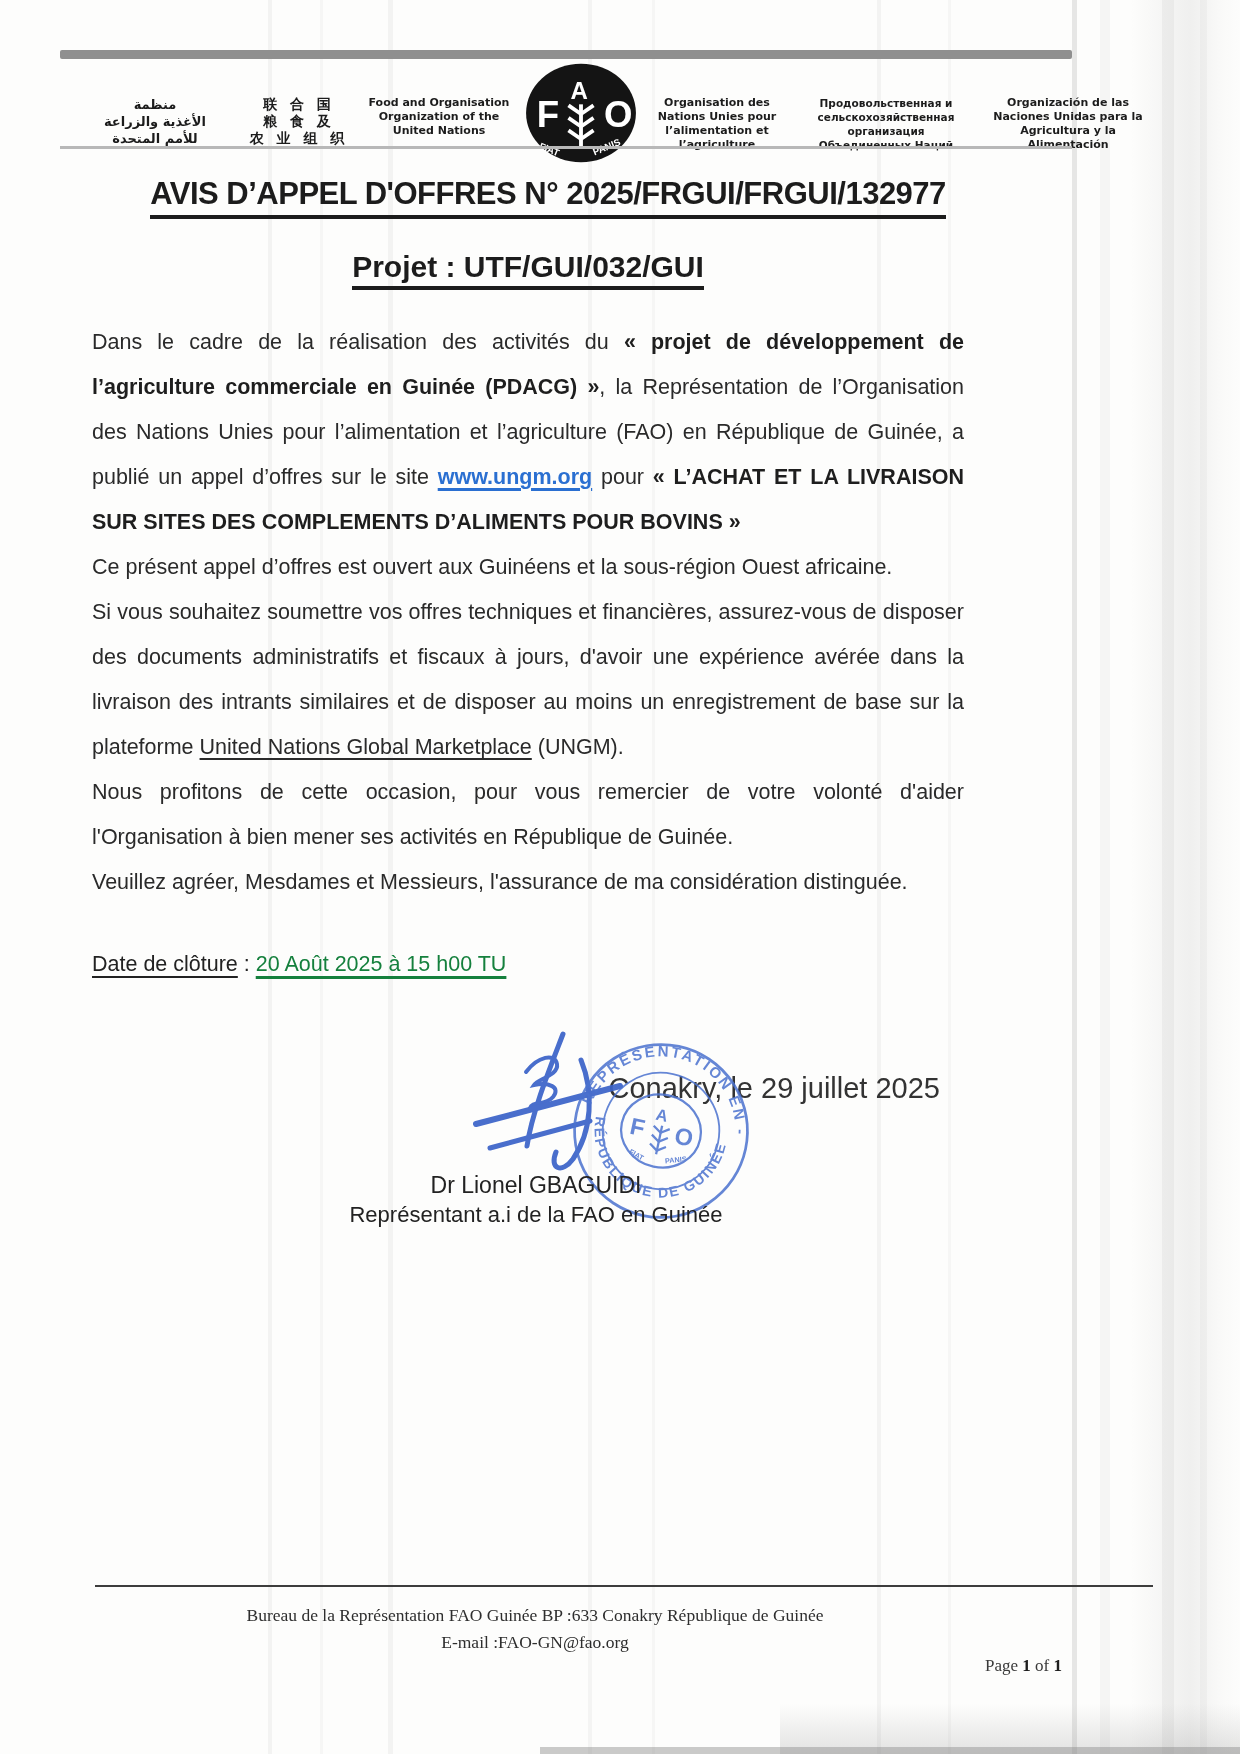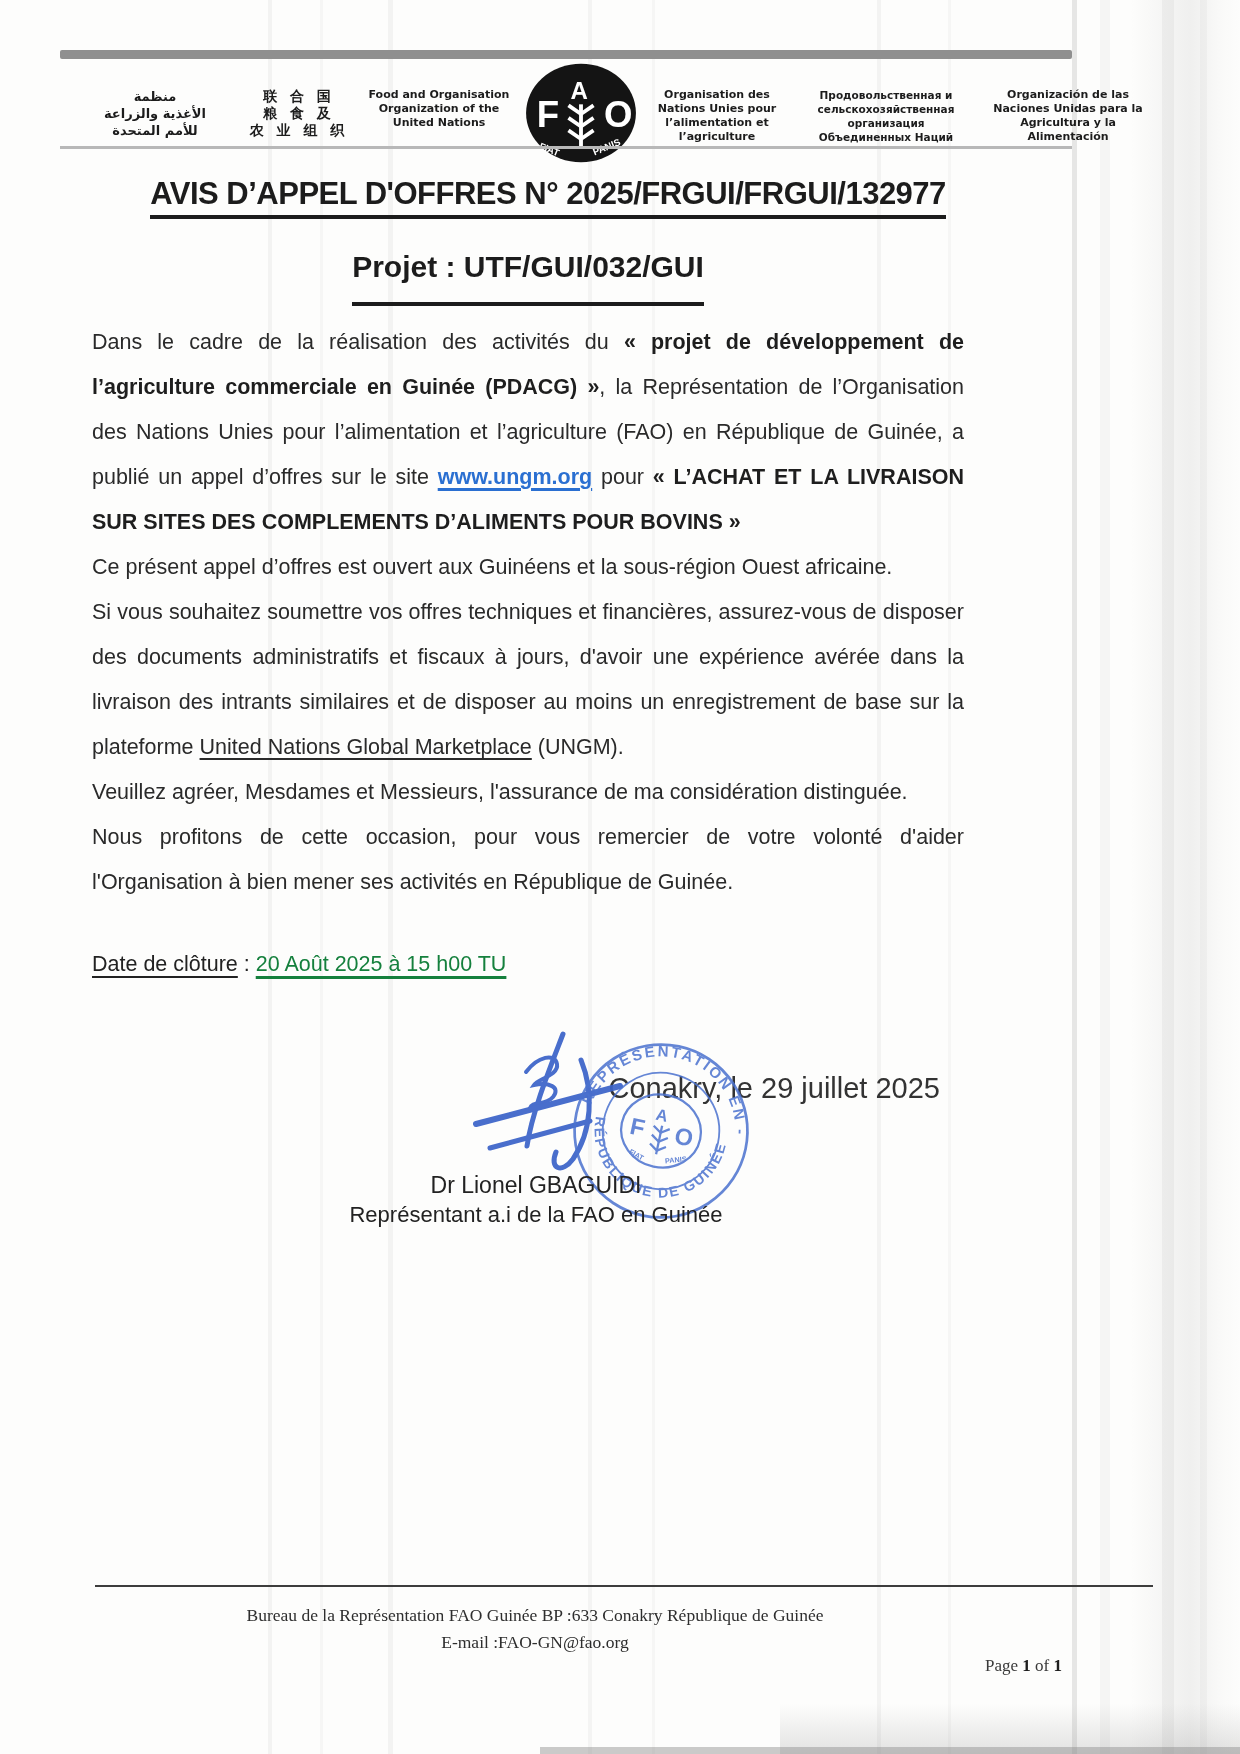--- a/index.html
+++ b/index.html
@@ -14,37 +14,37 @@
   .edge-shade{position:absolute;top:0;bottom:0;right:0;width:110px;
     background:linear-gradient(90deg,rgba(0,0,0,0) 0%,rgba(120,120,120,0.10) 55%,rgba(120,120,120,0.03) 80%,rgba(0,0,0,0) 100%);pointer-events:none;}
   .corner-smudge{position:absolute;right:0;bottom:0;width:460px;height:50px;
     background:linear-gradient(180deg,rgba(0,0,0,0) 0%,rgba(130,130,130,0.22) 100%);pointer-events:none;}
   .bottom-bar{position:absolute;left:540px;right:0;bottom:0;height:7px;background:rgba(140,140,140,0.45);}
 
   
   .top-band{position:absolute;left:60px;top:50px;width:1012px;height:9px;background:#8f8f8f;border-radius:2px;}
   .under-line{position:absolute;left:60px;top:146px;width:1012px;height:3px;background:#b8b8b8;}
   .header-row{position:absolute;left:70px;top:60px;width:908px;display:flex;justify-content:space-between;align-items:flex-start;}
-  .org-col{padding-top:28px;text-align:center;font-weight:bold;font-size:11px;line-height:14px;color:#1c1c1c;
+  .org-col{padding-top:36px;text-align:center;font-weight:bold;font-size:11px;line-height:14px;color:#1c1c1c;
     font-family:"DejaVu Sans","Liberation Sans",sans-serif;}
   .org-arabic{width:170px;font-size:13px;line-height:17px;}
   .org-chinese{width:118px;font-size:14px;line-height:17px;letter-spacing:4px;}
   .org-english{width:162px;}
   .org-french{width:150px;}
   .org-russian{width:188px;font-size:10.5px;}
   .org-spanish{width:176px;}
   .logo-wrap{width:122px;height:106px;}
 
   
   .title-block{position:absolute;left:92px;top:176px;width:872px;text-align:center;}
   .doc-title{display:inline-block;font-size:31px;font-weight:bold;letter-spacing:-0.5px;color:#1c1c1c;
     border-bottom:4px solid #1c1c1c;padding-bottom:3px;margin-left:40px;}
   .subtitle-block{position:absolute;left:92px;top:250px;width:872px;text-align:center;}
   .doc-subtitle{display:inline-block;font-size:30px;font-weight:bold;color:#1c1c1c;
-    border-bottom:4px solid #1c1c1c;padding-bottom:18px;}
+    border-bottom:4px solid #1c1c1c;padding-bottom:2px;}
 
   
   .body-text{position:absolute;left:92px;top:320px;width:872px;font-size:21.5px;line-height:45px;text-align:justify;color:#2a2a2a;}
   .para{margin:0;}
   .seg.b{font-weight:bold;color:#1e1e1e;}
   .seg.u{text-decoration:underline;text-decoration-thickness:1.5px;text-underline-offset:4px;}
   a.seg.link{color:var(--link-blue,#2a6fd1);font-weight:bold;text-decoration:underline;text-decoration-thickness:2.5px;text-underline-offset:4px;cursor:pointer;}
 
   .closing-line{position:absolute;left:92px;top:952px;font-size:21.5px;color:#222;}
   .closing-label{text-decoration:underline;text-decoration-thickness:1.5px;text-underline-offset:5px;}
@@ -145,22 +145,22 @@
     <span class="doc-title">AVIS D’APPEL D'OFFRES N° 2025/FRGUI/FRGUI/132977</span>
   </div>
   <div class="subtitle-block">
     <span class="doc-subtitle">Projet : UTF/GUI/032/GUI</span>
   </div>
 
   <div class="body-text">
       <p class="para"><span class="seg"> Dans le cadre de la réalisation des activités du </span><span class="seg b">« projet de développement de l’agriculture commerciale en Guinée (PDACG) »</span><span class="seg">, la Représentation de l’Organisation des Nations Unies pour l’alimentation et l’agriculture (FAO) en République de Guinée, a publié un appel d’offres sur le site </span><a class="seg link">www.ungm.org</a><span class="seg"> pour </span><span class="seg b">« L’ACHAT ET LA LIVRAISON SUR SITES DES COMPLEMENTS D’ALIMENTS POUR BOVINS »</span></p>
       <p class="para"><span class="seg">Ce présent appel d’offres est ouvert aux Guinéens et la sous-région Ouest africaine.</span></p>
       <p class="para"><span class="seg">Si vous souhaitez soumettre vos offres techniques et financières, assurez-vous de disposer des documents administratifs et fiscaux à jours, d'avoir une expérience avérée dans la livraison des intrants similaires et de disposer au moins un enregistrement de base sur la plateforme </span><span class="seg u">United Nations Global Marketplace</span><span class="seg"> (UNGM).</span></p>
+      <p class="para"><span class="seg"> Nous profitons de cette occasion, pour vous remercier de votre volonté d'aider l'Organisation à bien mener ses activités en République de Guinée.</span></p>
       <p class="para"><span class="seg">Veuillez agréer, Mesdames et Messieurs, l'assurance de ma considération distinguée.</span></p>
-      <p class="para"><span class="seg"> Nous profitons de cette occasion, pour vous remercier de votre volonté d'aider l'Organisation à bien mener ses activités en République de Guinée.</span></p>
     </div>
 
   <div class="closing-line">
     <span class="closing-label">Date de clôture</span><span> : </span><span class="closing-value">20 Août 2025 à 15 h00 TU</span>
   </div>
 
   <div class="dateline">Conakry, le 29 juillet 2025</div>
 
   <svg class="sig-svg" viewBox="0 0 215 165" aria-hidden="true">
     <g fill="none" stroke="currentColor" stroke-linecap="round">

